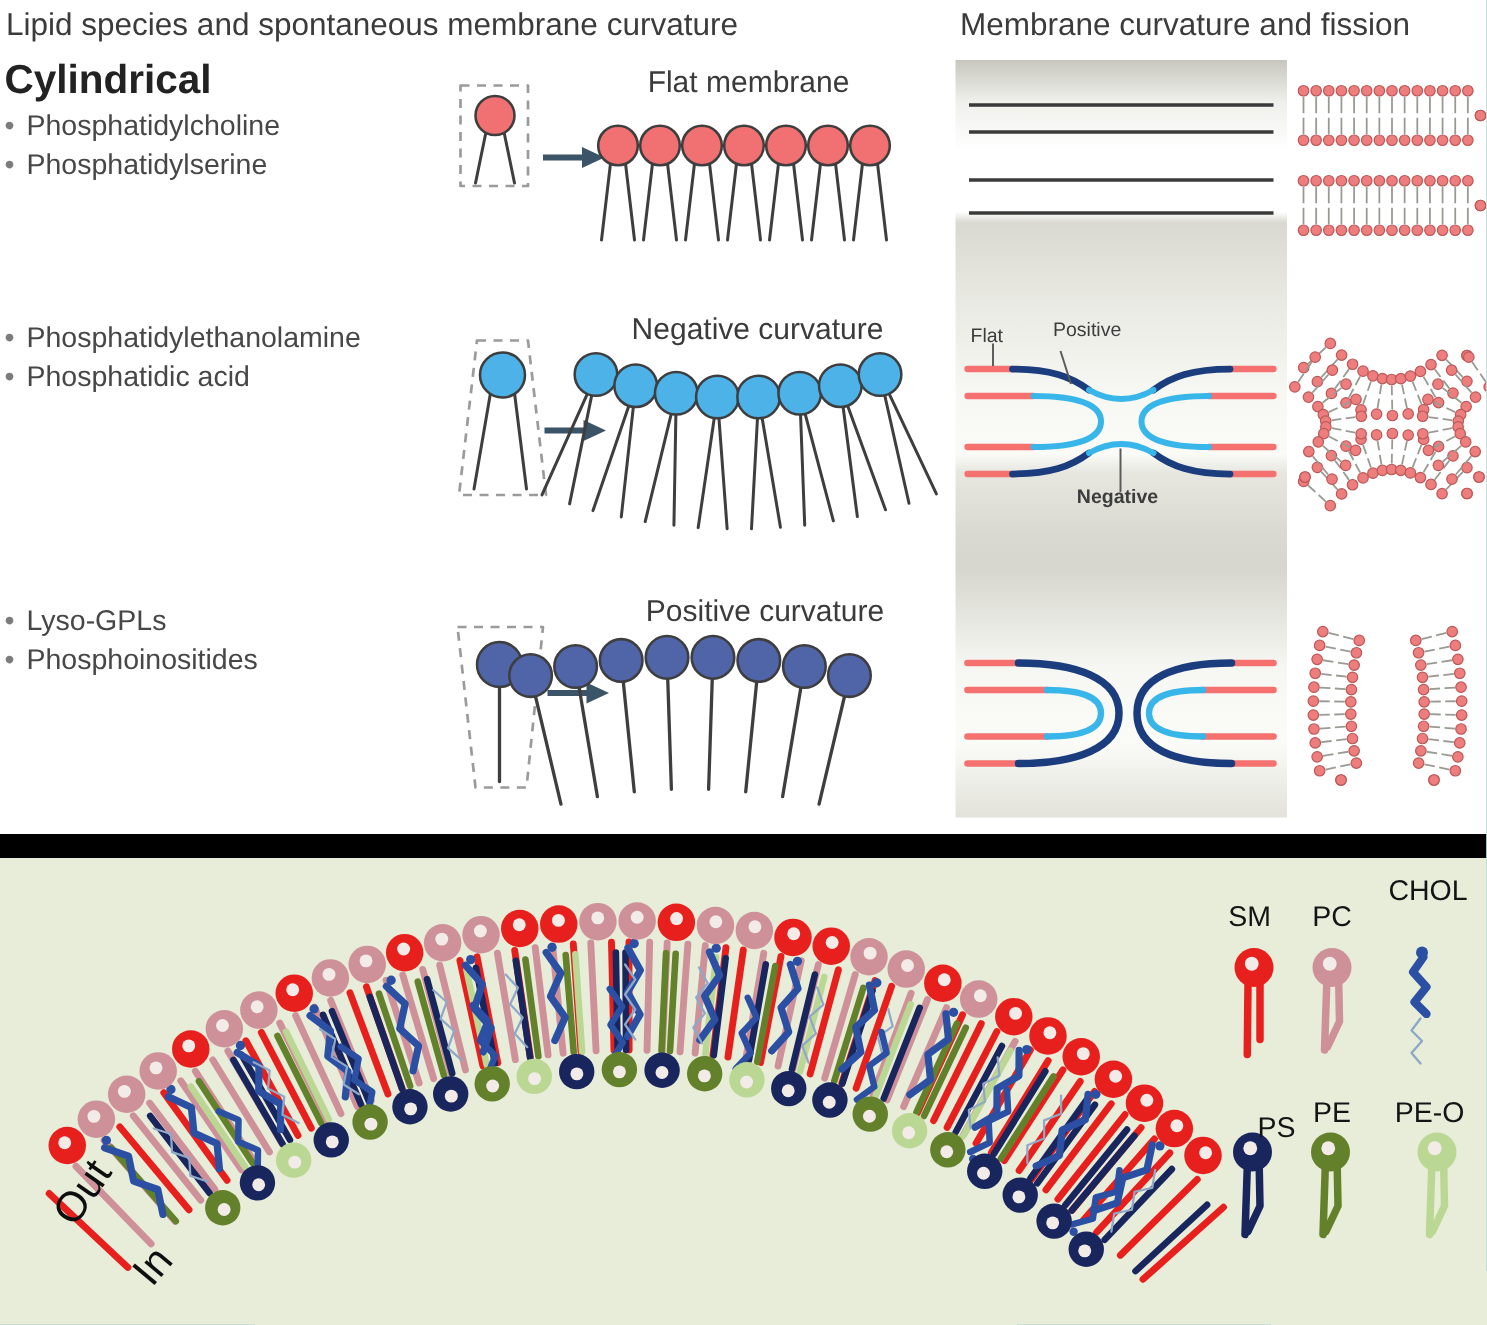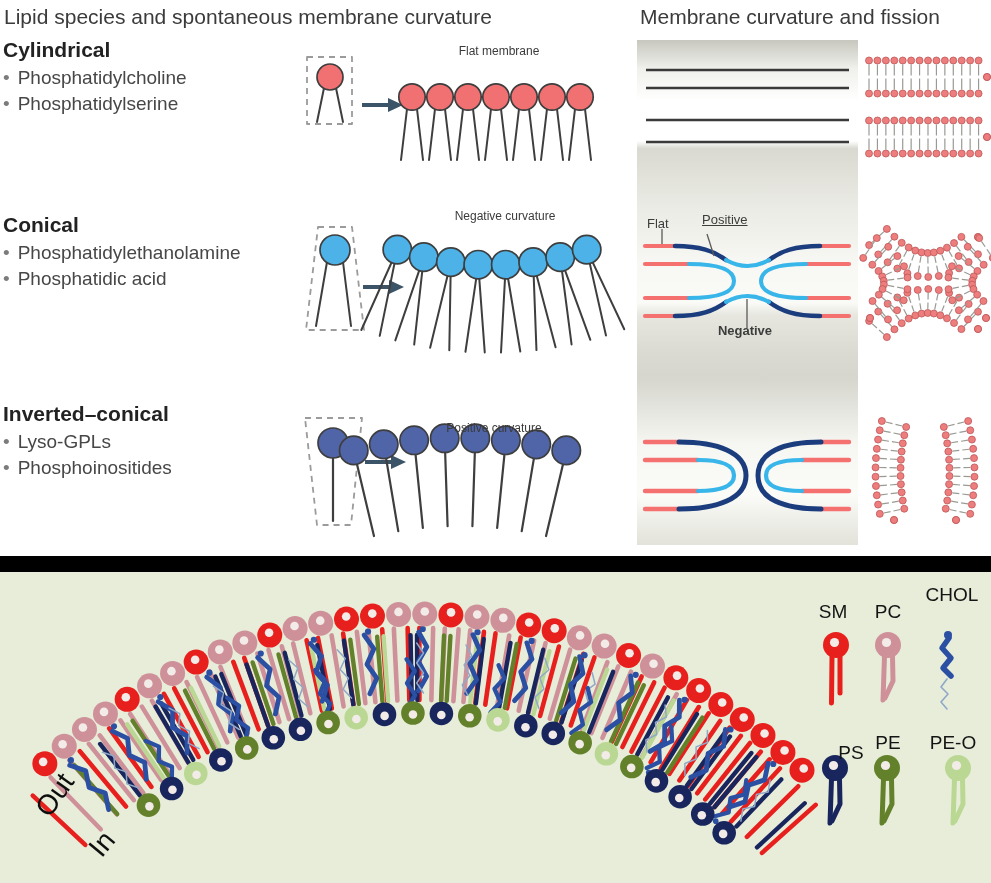--- a/index.html
+++ b/index.html
@@ -4,24 +4,24 @@
 <style>
   html,body{margin:0;padding:0;background:#fff;}
   #stage{position:relative;width:991px;height:883px;overflow:hidden;background:#0f766e;
          font-family:"Liberation Sans",sans-serif;}
   .abs{position:absolute;}
   .panel-top{position:absolute;left:0;top:0;width:991px;height:556px;background:#fff;}
   .divider{position:absolute;left:0;top:556px;width:991px;height:16px;background:#000;}
   .panel-bottom{position:absolute;left:0;top:572px;width:991px;height:311px;background:#e8edda;}
   svg{position:absolute;left:0;top:0;}
   .title{font-size:21px;color:#3b3b3b;white-space:nowrap;}
-  .heading{font-size:21px;font-weight:700;color:#222;white-space:nowrap;margin-bottom:3px;}
+  .heading{font-size:27px;font-weight:700;color:#222;white-space:nowrap;margin-bottom:3px;}
   .bullet{font-size:19px;color:#474747;white-space:nowrap;line-height:26px;display:flex;}
   .dot{color:#7c7c7c;margin-right:8px;}
-  .result{font-size:12px;color:#3b3b3b;text-align:center;white-space:nowrap;}
+  .result{font-size:20px;color:#3b3b3b;text-align:center;white-space:nowrap;}
   .fisslabel{font-size:13px;color:#3c3c3c;white-space:nowrap;}
   .legend-label{font-size:19px;color:#141414;white-space:nowrap;transform:translate(-50%,-50%);}
   .outin{font-size:28px;color:#0e0e0e;white-space:nowrap;}
 </style>
 </head>
 <body>
 
 <div id="stage">
 
   <div class="panel-top">
@@ -592,47 +592,45 @@
         <span>Phosphatidylcholine</span>
         </div>
       <div class="bullet">
         <span class="dot">•</span>
         <span>Phosphatidylserine</span>
         </div>
     </div>
     <div class="result abs" style="left:400px;top:44px;width:198px;">Flat membrane</div>
 
     <div class="abs" style="left:3px;top:213px;">
-      <div class="heading">Conical</div>
       <div class="bullet">
         <span class="dot">•</span>
         <span>Phosphatidylethanolamine</span>
         </div>
       <div class="bullet">
         <span class="dot">•</span>
         <span>Phosphatidic acid</span>
         </div>
     </div>
     <div class="result abs" style="left:397px;top:209px;width:216px;">Negative curvature</div>
 
     <div class="abs" style="left:3px;top:402px;">
-      <div class="heading">Inverted–conical</div>
       <div class="bullet">
         <span class="dot">•</span>
         <span>Lyso-GPLs</span>
         </div>
       <div class="bullet">
         <span class="dot">•</span>
         <span>Phosphoinositides</span>
         </div>
     </div>
-    <div class="result abs" style="left:388px;top:397px;width:212px;margin-top:24px;">Positive curvature</div>
+    <div class="result abs" style="left:404px;top:397px;width:212px;">Positive curvature</div>
 
     <div class="fisslabel abs" style="left:647px;top:216px;">Flat</div>
-    <div class="fisslabel abs" style="left:702px;top:212px;text-decoration:underline;">Positive</div>
+    <div class="fisslabel abs" style="left:702px;top:212px;">Positive</div>
     <div class="fisslabel abs" style="left:689px;top:323px;width:112px;text-align:center;font-weight:bold;">Negative</div>
   </div>
 
   <div class="divider"></div>
 
   <div class="panel-bottom" style="background: rgb(232, 237, 218);">
     <svg id="bot-svg" width="991" height="311" viewBox="0 0 991 311">
         <g>
           <line x1="32.77078971299494" y1="223.66194983114912" x2="85.27644534513126" y2="272.92812612523056" stroke="#e8201d" stroke-width="4.6" stroke-linecap="round"></line>
           <line x1="79.86633973882408" y1="179.23770017651833" x2="125.98615807932254" y2="234.52750354241414" stroke="#e8201d" stroke-width="4.6" stroke-linecap="round"></line>

